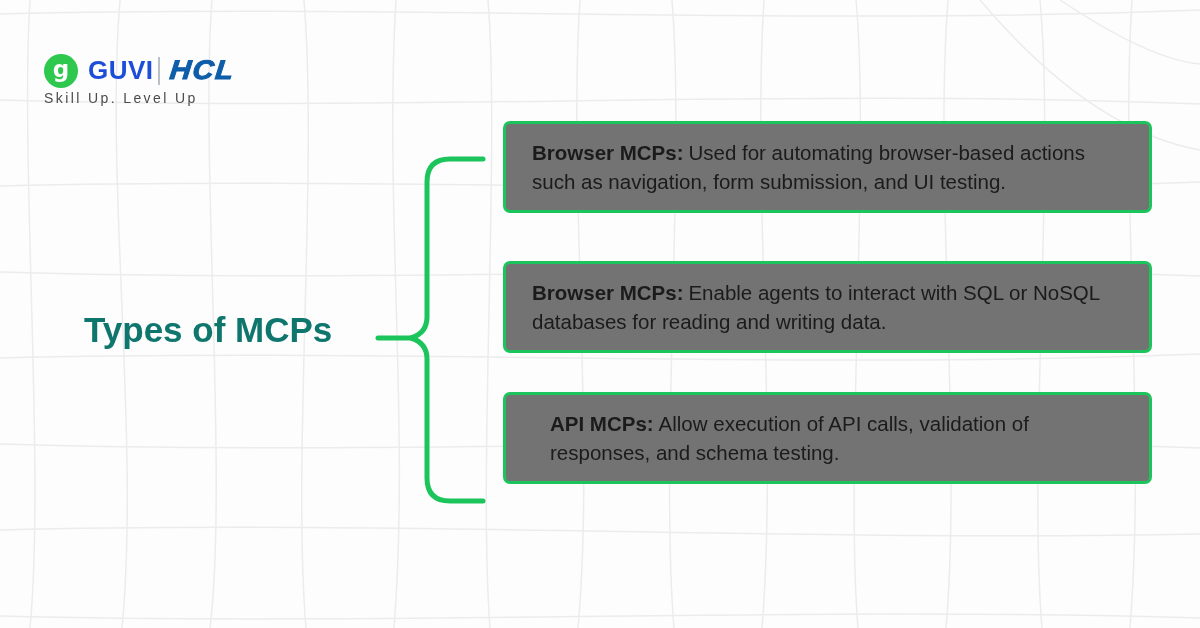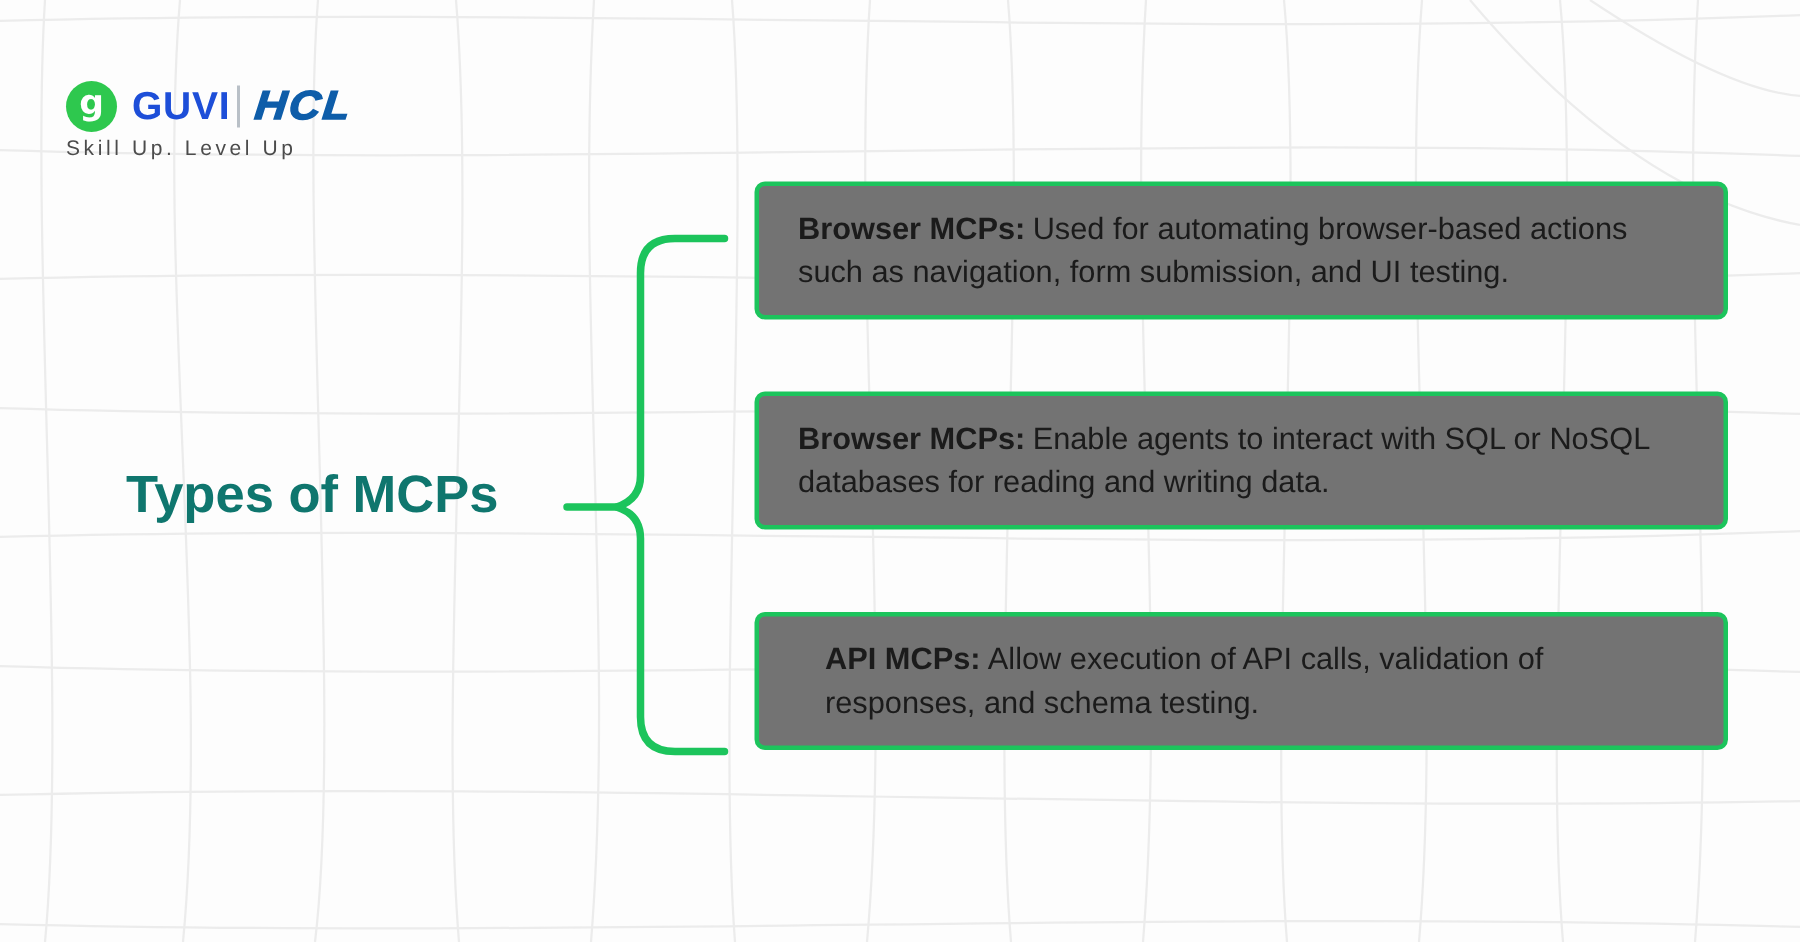--- a/index.html
+++ b/index.html
@@ -50,21 +50,21 @@
     position:absolute;left:503px;width:649px;height:92px;box-sizing:border-box;
     background:#737373;border:3px solid #1cc45c;border-radius:7px;
     display:flex;align-items:center;padding:0 20px 0 26px;
   }
   .mcp-box .box-text{
     font-size:20.5px;line-height:29px;color:#1b1b1b;max-width:603px;
   }
   .mcp-box .box-text b{font-weight:700;margin-right:0.24em;}
   #box-0{top:121px;}
   #box-1{top:261px;}
-  #box-2{top:408px;padding-left:44px;}
+  #box-2{top:392px;padding-left:44px;}
 </style>
 </head>
 <body>
 
 <div class="canvas">
 
   <svg class="bg-grid" viewBox="0 0 1200 628" fill="none" stroke="#ececec" stroke-width="1.5">
     <path d="M 30 0 C 20 160 45 470 30 628"></path>
     <path d="M 120 0 C 105 180 140 440 122 628"></path>
     <path d="M 212 0 C 200 150 228 480 210 628"></path>

